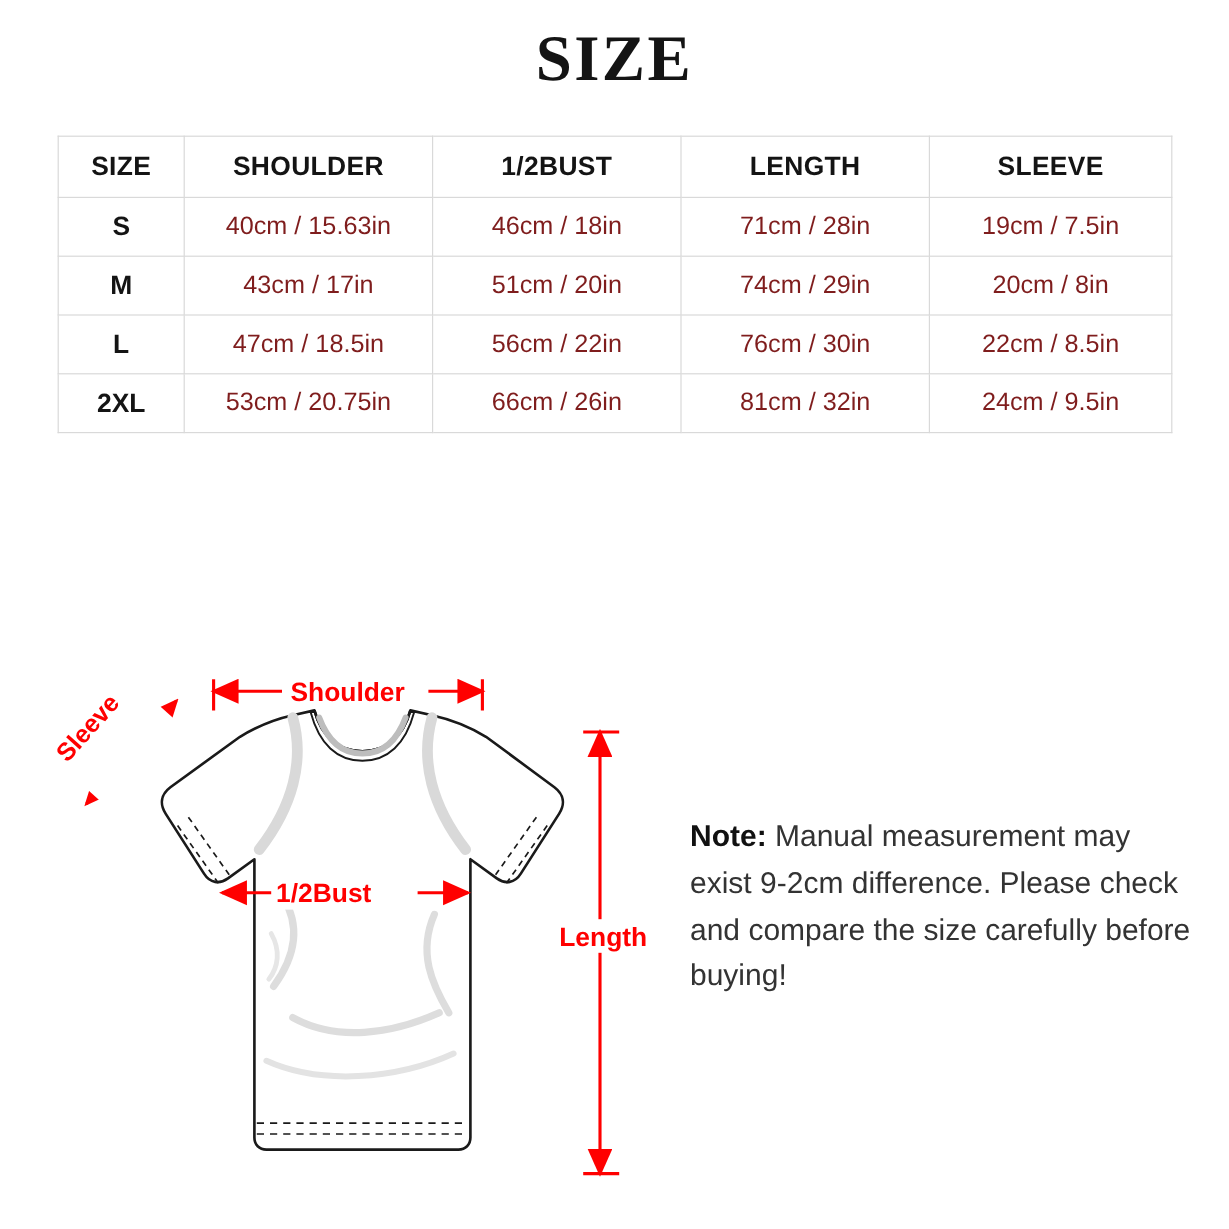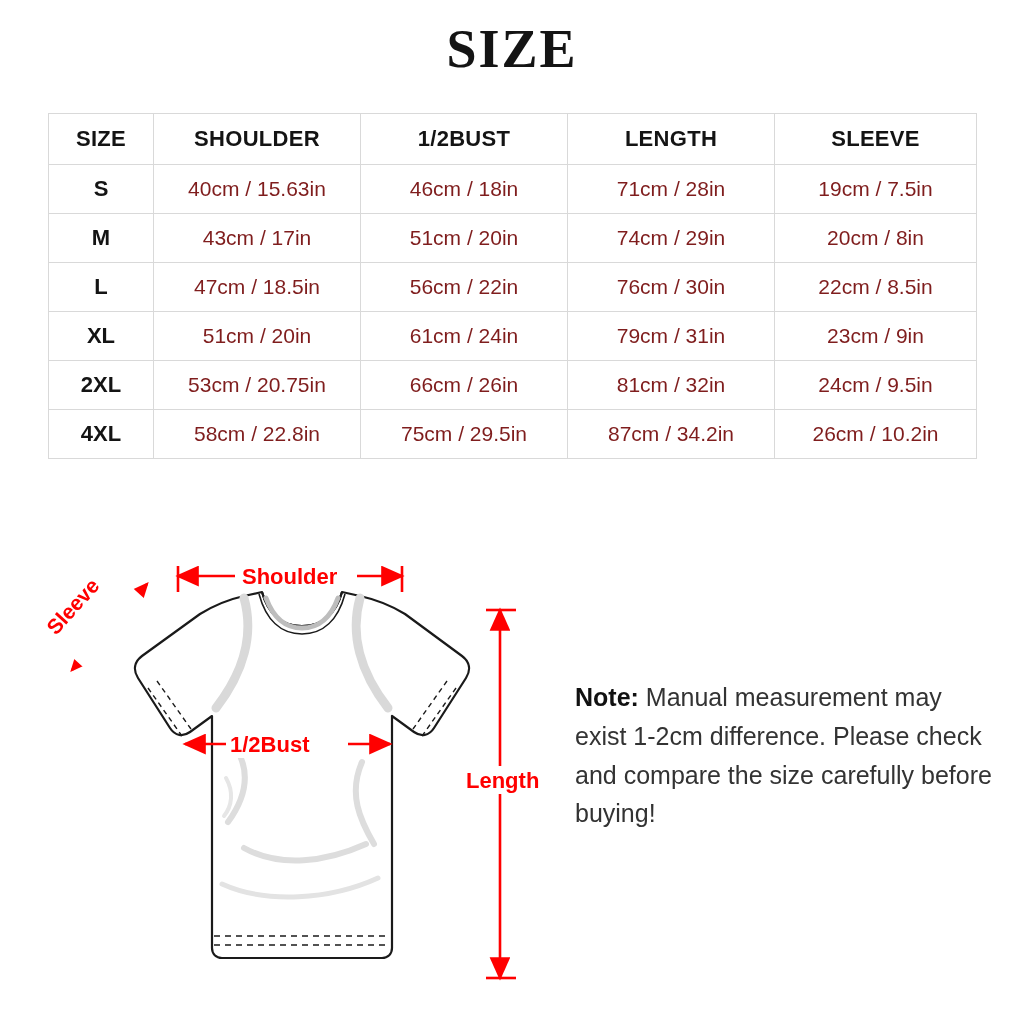--- a/index.html
+++ b/index.html
@@ -133,39 +133,25 @@
         <td>20cm / 8in</td>
       </tr>
       <tr>
         <td class="size-col">L</td>
         <td>47cm / 18.5in</td>
         <td>56cm / 22in</td>
         <td>76cm / 30in</td>
         <td>22cm / 8.5in</td>
       </tr>
       <tr>
-        <td class="size-col">XL</td>
-        <td>51cm / 20in</td>
-        <td>61cm / 24in</td>
-        <td>79cm / 31in</td>
-        <td>23cm / 9in</td>
-      </tr>
-      <tr>
         <td class="size-col">2XL</td>
         <td>53cm / 20.75in</td>
         <td>66cm / 26in</td>
         <td>81cm / 32in</td>
         <td>24cm / 9.5in</td>
-      </tr>
-      <tr>
-        <td class="size-col">4XL</td>
-        <td>58cm / 22.8in</td>
-        <td>75cm / 29.5in</td>
-        <td>87cm / 34.2in</td>
-        <td>26cm / 10.2in</td>
       </tr>
     </tbody>
   </table>
 </div>
 
 <div class="diagram">
   <svg width="520" height="460" viewBox="0 0 520 460" xmlns="http://www.w3.org/2000/svg">
     <defs>
       <marker id="arrR" markerWidth="10" markerHeight="10" refX="8" refY="4" orient="auto">
         <path d="M0,0 L9,4 L0,8 z" fill="#ff0000"></path>
@@ -245,14 +231,14 @@
       <line x1="470" y1="62" x2="470" y2="430" stroke="#ff0000" stroke-width="2.6" marker-start="url(#arrL)" marker-end="url(#arrR)"></line>
       <line x1="456" y1="62" x2="486" y2="62" stroke="#ff0000" stroke-width="2.6"></line>
       <line x1="456" y1="430" x2="486" y2="430" stroke="#ff0000" stroke-width="2.6"></line>
       <rect x="432" y="218" width="80" height="28" fill="#ffffff"></rect>
     </g>
     <text x="436" y="240" font-family="Liberation Sans, sans-serif" font-size="22" font-weight="700" fill="#ff0000">Length</text>
   </svg>
 </div>
 
 <div class="note">
-  <span class="note-label">Note:</span><span> Manual measurement may exist 1-2cm difference. Please check and compare the size carefully before buying!</span>
+  <span class="note-label">Note:</span><span> Manual measurement may exist 9-2cm difference. Please check and compare the size carefully before buying!</span>
 </div>
 
 </body></html>

